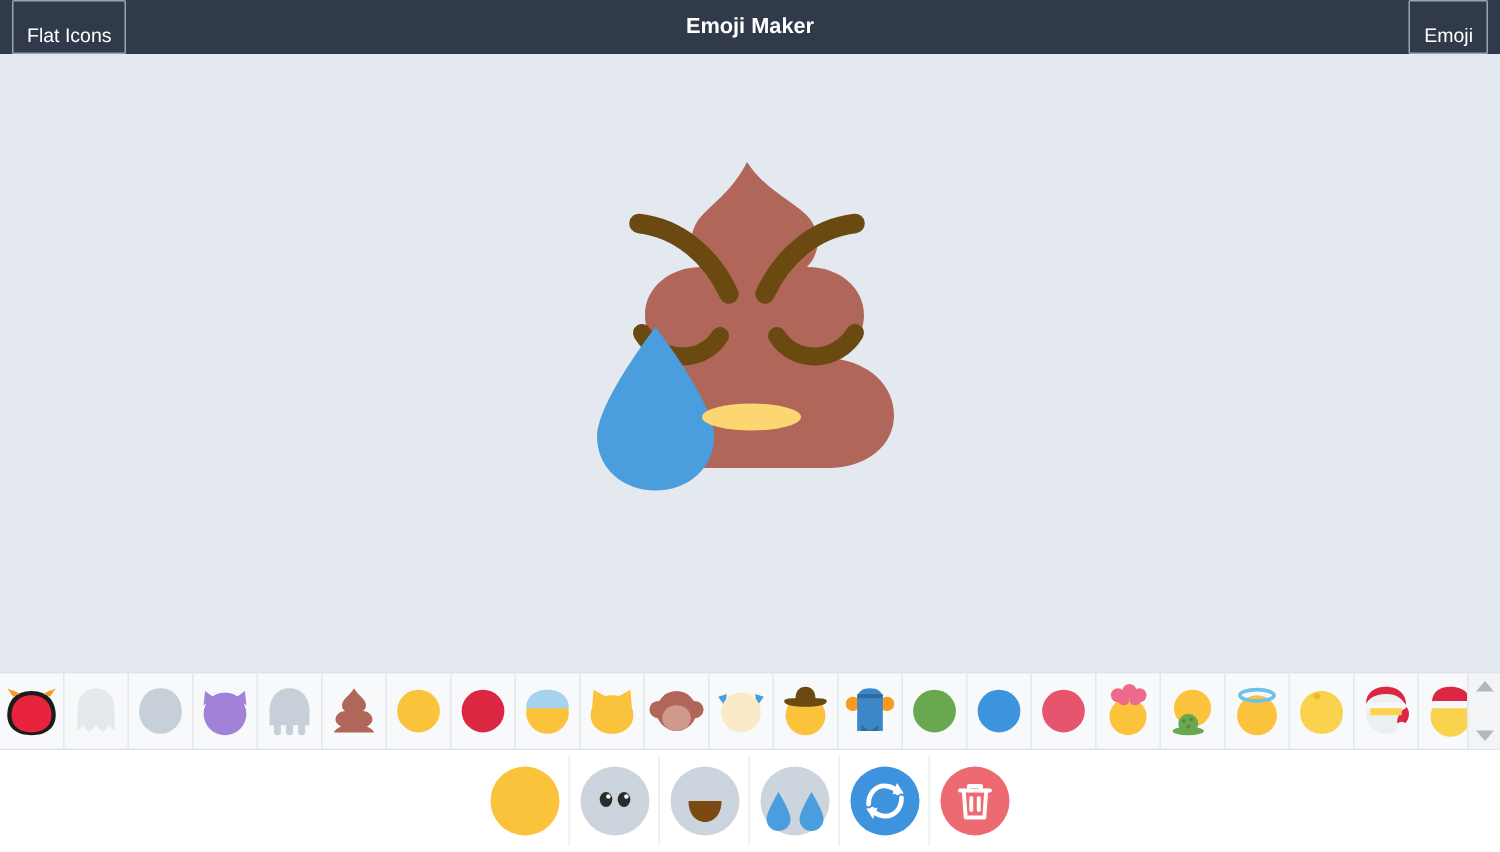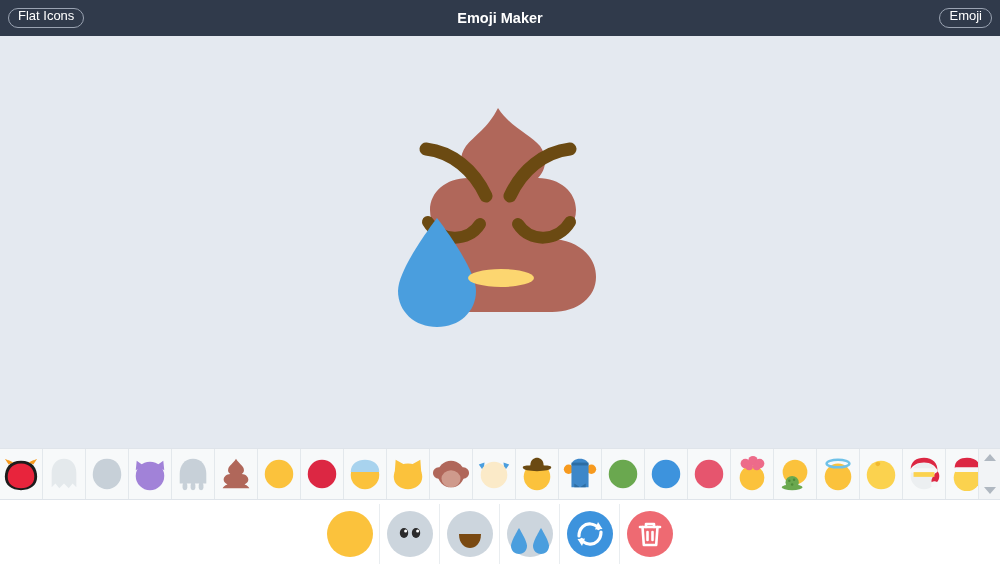--- a/index.html
+++ b/index.html
@@ -29,26 +29,26 @@
     flex: 0 0 36px;
     background: #303a4b;
     display: flex;
     align-items: center;
     justify-content: space-between;
     padding: 0 8px;
     box-sizing: border-box;
   }
   .hdr-btn {
     border: 1px solid #9aa3b2;
-    border-radius: 12px;
+    border-radius: 1px;
     color: #ffffff;
     background: transparent;
     font-size: 13px;
     font-family: "Liberation Sans", sans-serif;
-    padding: 0 9px 5px 9px;
+    padding: 16px 9px 5px 9px;
     line-height: 1;
     cursor: pointer;
     white-space: nowrap;
   }
   .hdr-title {
     position: absolute;
     left: 0;
     right: 0;
     top: 0;
     height: 36px;

